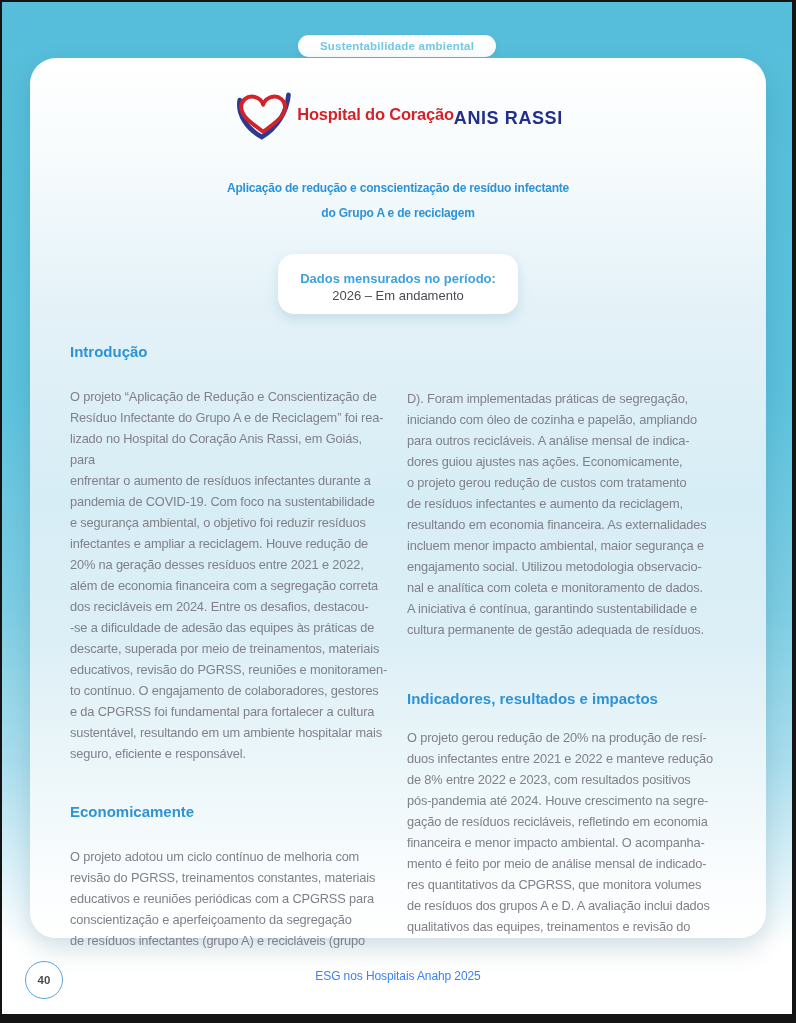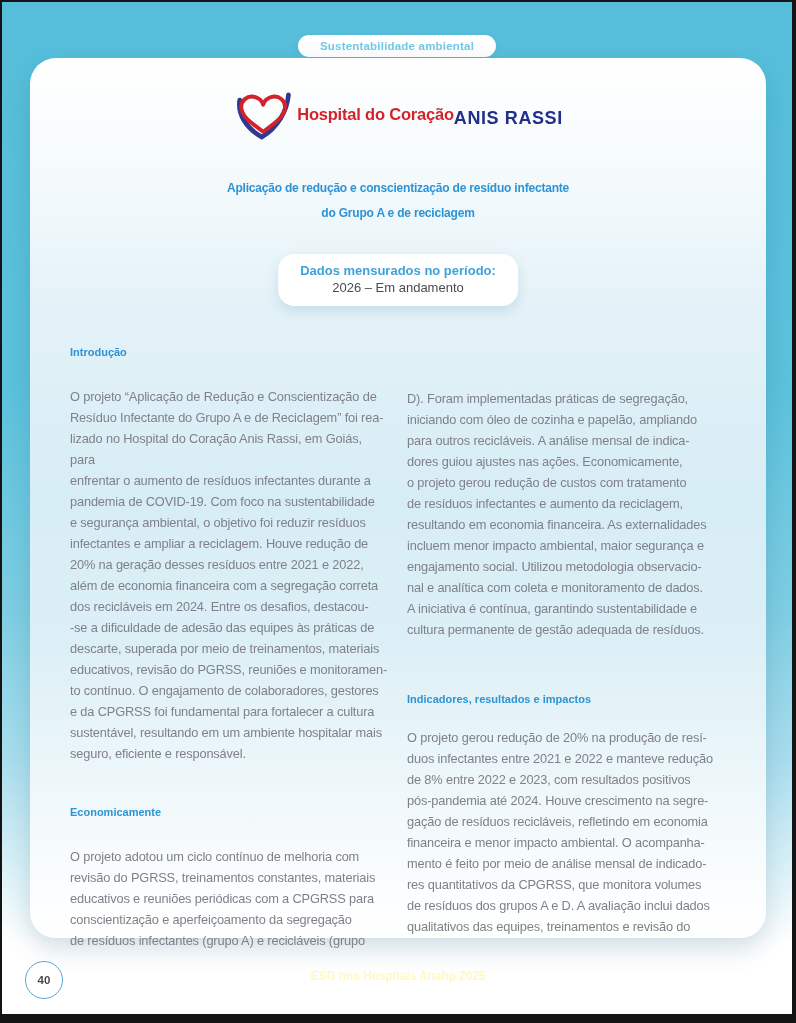--- a/index.html
+++ b/index.html
@@ -36,50 +36,50 @@
   .logo-text { display:flex; }
   .logo-line1 { font-size:16.5px; font-weight:bold; color:#D2232A; letter-spacing:-0.2px; line-height:18px; }
   .logo-line2 { font-size:18px; font-weight:bold; color:#242F8B; letter-spacing:0.6px; line-height:26px; }
   .article-title {
     position:absolute; top:118px; left:0; width:100%;
     text-align:center; font-size:12px; font-weight:bold; letter-spacing:-0.2px;
     color:#2E93D5; line-height:25px; white-space:pre-line;
   }
   .period-pill {
     position:absolute; top:196px; left:50%; transform:translateX(-50%);
-    background:#FFFFFF; border-radius:16px; padding:8px 22px 9px;
+    background:#FFFFFF; border-radius:16px; padding:16px 22px 9px;
     text-align:center; box-shadow:0 5px 12px rgba(90,150,180,0.22);
     white-space:nowrap;
   }
   .period-label { font-size:13px; font-weight:bold; color:#3EA2DD; line-height:17px; }
   .period-value { font-size:13px; color:#4A4A52; line-height:18px; }
   .content {
     position:absolute; top:282px; left:40px; width:656px;
     display:grid; grid-template-columns:319px 319px; column-gap:18px;
   }
   .col-right { padding-top:48px; }
   .section-heading {
-    font-size:11px; font-weight:bold; color:#2E93D5;
+    font-size:15px; font-weight:bold; color:#2E93D5;
     line-height:24px; margin:0 0 22px 0;
   }
   .section-heading.mt { margin-top:36px; }
   .section-heading.mt2 { margin-top:47px; margin-bottom:16px; }
   .para {
     font-size:12.8px; letter-spacing:-0.15px; color:#80808A;
     line-height:21px; white-space:pre-line; margin:0;
   }
   .page-number-badge {
     position:absolute; left:25px; top:961px; width:38px; height:38px;
     border:1.5px solid #58A8DA; border-radius:50%; background:#FFFFFF;
     display:flex; align-items:center; justify-content:center;
   }
   .page-number { font-size:11.5px; font-weight:bold; color:#4A4A52; }
   .footer-title {
     position:absolute; top:969px; left:0; width:796px; text-align:center;
-    font-size:12px; font-weight:bold; letter-spacing:-0.1px; color:#fef9c3;
+    font-size:12px; font-weight:normal; letter-spacing:-0.1px; color:#3b82f6;
   }
 </style>
 </head>
 <body>
 
 <div class="viewport">
   <div class="sheet">
 
     <div class="category-pill">
       <span>Sustentabilidade ambiental</span>

